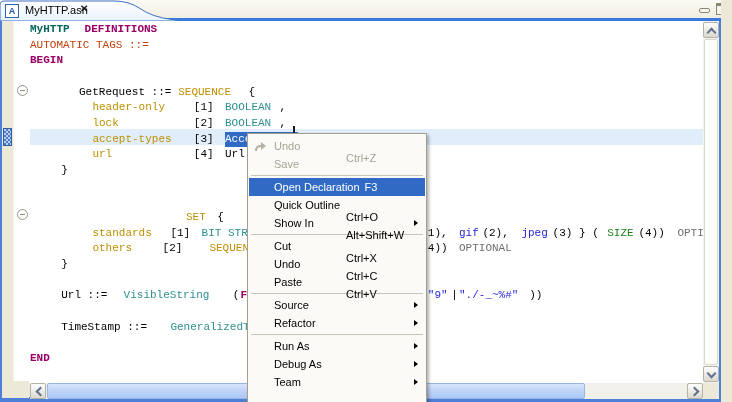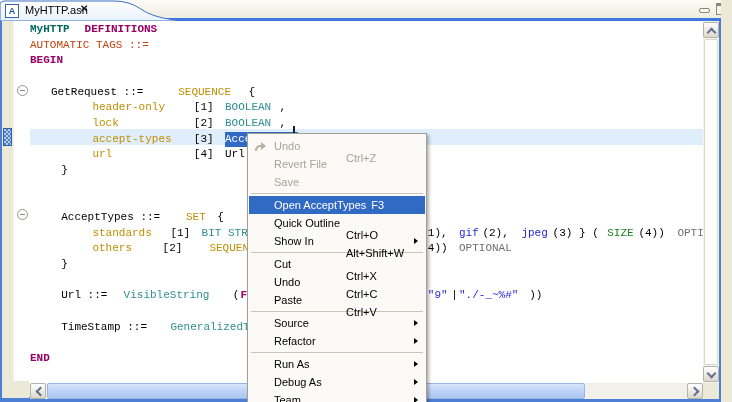--- a/index.html
+++ b/index.html
@@ -104,27 +104,27 @@
   <div id="marker-bar"></div>
   <div id="occurrence-marker"></div>
   <div class="fold" style="top:85px;"></div>
   <div class="fold" style="top:209px;"></div>
   <div id="current-line" style="background: rgb(224, 237, 251);"></div>
 
   <div id="code-layer">
       <div class="code-line" style="top: 22px;"><span class="tok b" style="left: 0px; color: rgb(0, 102, 94);">MyHTTP</span><span class="tok b" style="left: 54.6px; color: rgb(153, 0, 102);">DEFINITIONS</span></div>
       <div class="code-line" style="top: 37.666px;"><span class="tok" style="left: 0px; color: #c2410c;">AUTOMATIC TAGS ::=</span></div>
       <div class="code-line" style="top: 53.332px;"><span class="tok b" style="left: 0px; color: rgb(153, 0, 102);">BEGIN</span></div>
-      <div class="code-line" style="top: 84.664px;"><span class="tok" style="left: 21px; color: rgb(0, 0, 0);">GetRequest ::=</span><span class="tok" style="left: 148.2px; color: rgb(191, 143, 0);">SEQUENCE</span><span class="tok" style="left: 218.4px; color: rgb(0, 0, 0);">{</span></div>
+      <div class="code-line" style="top: 84.664px;"><span class="tok" style="left: 49px; color: rgb(0, 0, 0);">GetRequest ::=</span><span class="tok" style="left: 148.2px; color: rgb(191, 143, 0);">SEQUENCE</span><span class="tok" style="left: 218.4px; color: rgb(0, 0, 0);">{</span></div>
       <div class="code-line" style="top: 100.33px;"><span class="tok" style="left: 62.4px; color: rgb(191, 143, 0);">header-only</span><span class="tok" style="left: 163.8px; color: rgb(0, 0, 0);">[1]</span><span class="tok" style="left: 195px; color: rgb(46, 143, 143);">BOOLEAN</span><span class="tok" style="left: 249.6px; color: rgb(0, 0, 0);">,</span></div>
       <div class="code-line" style="top: 115.996px;"><span class="tok" style="left: 62.4px; color: rgb(191, 143, 0);">lock</span><span class="tok" style="left: 163.8px; color: rgb(0, 0, 0);">[2]</span><span class="tok" style="left: 195px; color: rgb(46, 143, 143);">BOOLEAN</span><span class="tok" style="left: 249.6px; color: rgb(0, 0, 0);">,</span></div>
       <div class="code-line" style="top: 131.662px;"><span class="tok" style="left: 62.4px; color: rgb(191, 143, 0);">accept-types</span><span class="tok" style="left: 163.8px; color: rgb(0, 0, 0);">[3]</span><span class="tok sel" style="left: 195px; color: rgb(255, 255, 255);">AcceptTypes</span></div>
       <div class="code-line" style="top: 147.328px;"><span class="tok" style="left: 62.4px; color: rgb(191, 143, 0);">url</span><span class="tok" style="left: 163.8px; color: rgb(0, 0, 0);">[4]</span><span class="tok" style="left: 195px; color: rgb(0, 0, 0);">Url</span></div>
       <div class="code-line" style="top: 162.994px;"><span class="tok" style="left: 31.2px; color: rgb(0, 0, 0);">}</span></div>
-      <div class="code-line" style="top: 209.992px;"><span class="tok" style="left: 31.2px; color: rgb(0, 0, 0);">AcceptTypes ::=</span><span class="tok" style="left: 156px; color: rgb(191, 143, 0);">SET</span><span class="tok" style="left: 187.2px; color: rgb(0, 0, 0);">{</span></div>
+      <div class="code-line" style="top: 209.992px;"><span class="tok" style="left: 156px; color: rgb(191, 143, 0);">SET</span><span class="tok" style="left: 187.2px; color: rgb(0, 0, 0);">{</span></div>
       <div class="code-line" style="top: 225.658px;"><span class="tok" style="left: 62.4px; color: rgb(191, 143, 0);">standards</span><span class="tok" style="left: 140.4px; color: rgb(0, 0, 0);">[1]</span><span class="tok" style="left: 171.6px; color: rgb(46, 143, 143);">BIT STRING</span><span class="tok" style="left: 397.8px; color: rgb(0, 0, 0);">1),</span><span class="tok" style="left: 429px; color: rgb(38, 38, 216);">gif</span><span class="tok" style="left: 452.4px; color: rgb(0, 0, 0);">(2),</span><span class="tok" style="left: 491.4px; color: rgb(38, 38, 216);">jpeg</span><span class="tok" style="left: 522.6px; color: rgb(0, 0, 0);">(3) } (</span><span class="tok" style="left: 577.2px; color: rgb(30, 125, 30);">SIZE</span><span class="tok" style="left: 608.4px; color: rgb(0, 0, 0);">(4))</span><span class="tok" style="left: 647.4px; color: rgb(111, 111, 111);">OPTIONAL</span></div>
       <div class="code-line" style="top: 241.324px;"><span class="tok" style="left: 62.4px; color: rgb(191, 143, 0);">others</span><span class="tok" style="left: 132.6px; color: rgb(0, 0, 0);">[2]</span><span class="tok" style="left: 179.4px; color: rgb(191, 143, 0);">SEQUENCE</span><span class="tok" style="left: 397.8px; color: rgb(0, 0, 0);">4))</span><span class="tok" style="left: 429px; color: rgb(111, 111, 111);">OPTIONAL</span></div>
       <div class="code-line" style="top: 256.99px;"><span class="tok" style="left: 31.2px; color: rgb(0, 0, 0);">}</span></div>
       <div class="code-line" style="top: 288.322px;"><span class="tok" style="left: 31.2px; color: rgb(0, 0, 0);">Url ::=</span><span class="tok" style="left: 93.6px; color: rgb(46, 143, 143);">VisibleString</span><span class="tok" style="left: 202.8px; color: rgb(0, 0, 0);">(</span><span class="tok b" style="left: 210.6px; color: rgb(153, 0, 102);">FROM</span><span class="tok" style="left: 397.8px; color: rgb(38, 38, 216);">"9"</span><span class="tok" style="left: 421.2px; color: rgb(0, 0, 0);">|</span><span class="tok" style="left: 429px; color: rgb(38, 38, 216);">"./-_~%#"</span><span class="tok" style="left: 499.2px; color: rgb(0, 0, 0);">))</span></div>
       <div class="code-line" style="top: 319.654px;"><span class="tok" style="left: 31.2px; color: rgb(0, 0, 0);">TimeStamp ::=</span><span class="tok" style="left: 140.4px; color: rgb(46, 143, 143);">GeneralizedTime</span></div>
       <div class="code-line" style="top: 350.986px;"><span class="tok b" style="left: 0px; color: rgb(153, 0, 102);">END</span></div>
     </div>
   <div id="caret-tick"></div>
 
   <div id="vscroll">
@@ -145,24 +145,23 @@
         <span class="chev"></span>
       </div>
   </div>
   <div id="sb-corner"></div>
   <div id="bl-corner"></div>
 
   <div id="context-menu">
       <div class="mi dis"><svg viewBox="0 0 16 13" class="mico">
           <path d="M2,11 C2,6 5,5 8,5 L8,2 L13,6 L8,10 L8,7 C6,7 4,7.5 4,11 Z" fill="#b7b1a1"></path>
         </svg><span>Undo</span><span class="accel">Ctrl+Z</span></div>
-      <div class="mi dis"><span>Revert File</span></div>
       <div class="mi dis"><span>Save</span></div>
       <div class="msep"></div>
-      <div class="mi hl" style="background: rgb(49, 106, 197);"><span>Open AcceptTypes</span><span class="inline-accel">F3</span></div>
+      <div class="mi hl" style="background: rgb(49, 106, 197);"><span>Open Declaration</span><span class="inline-accel">F3</span></div>
       <div class="mi"><span>Quick Outline</span><span class="accel">Ctrl+O</span></div>
       <div class="mi"><span>Show In</span><span class="accel">Alt+Shift+W</span><span class="subarrow"></span></div>
       <div class="msep"></div>
       <div class="mi"><span>Cut</span><span class="accel">Ctrl+X</span></div>
       <div class="mi"><span>Undo</span><span class="accel">Ctrl+C</span></div>
       <div class="mi"><span>Paste</span><span class="accel">Ctrl+V</span></div>
       <div class="msep"></div>
       <div class="mi"><span>Source</span><span class="subarrow"></span></div>
       <div class="mi"><span>Refactor</span><span class="subarrow"></span></div>
       <div class="msep"></div>

